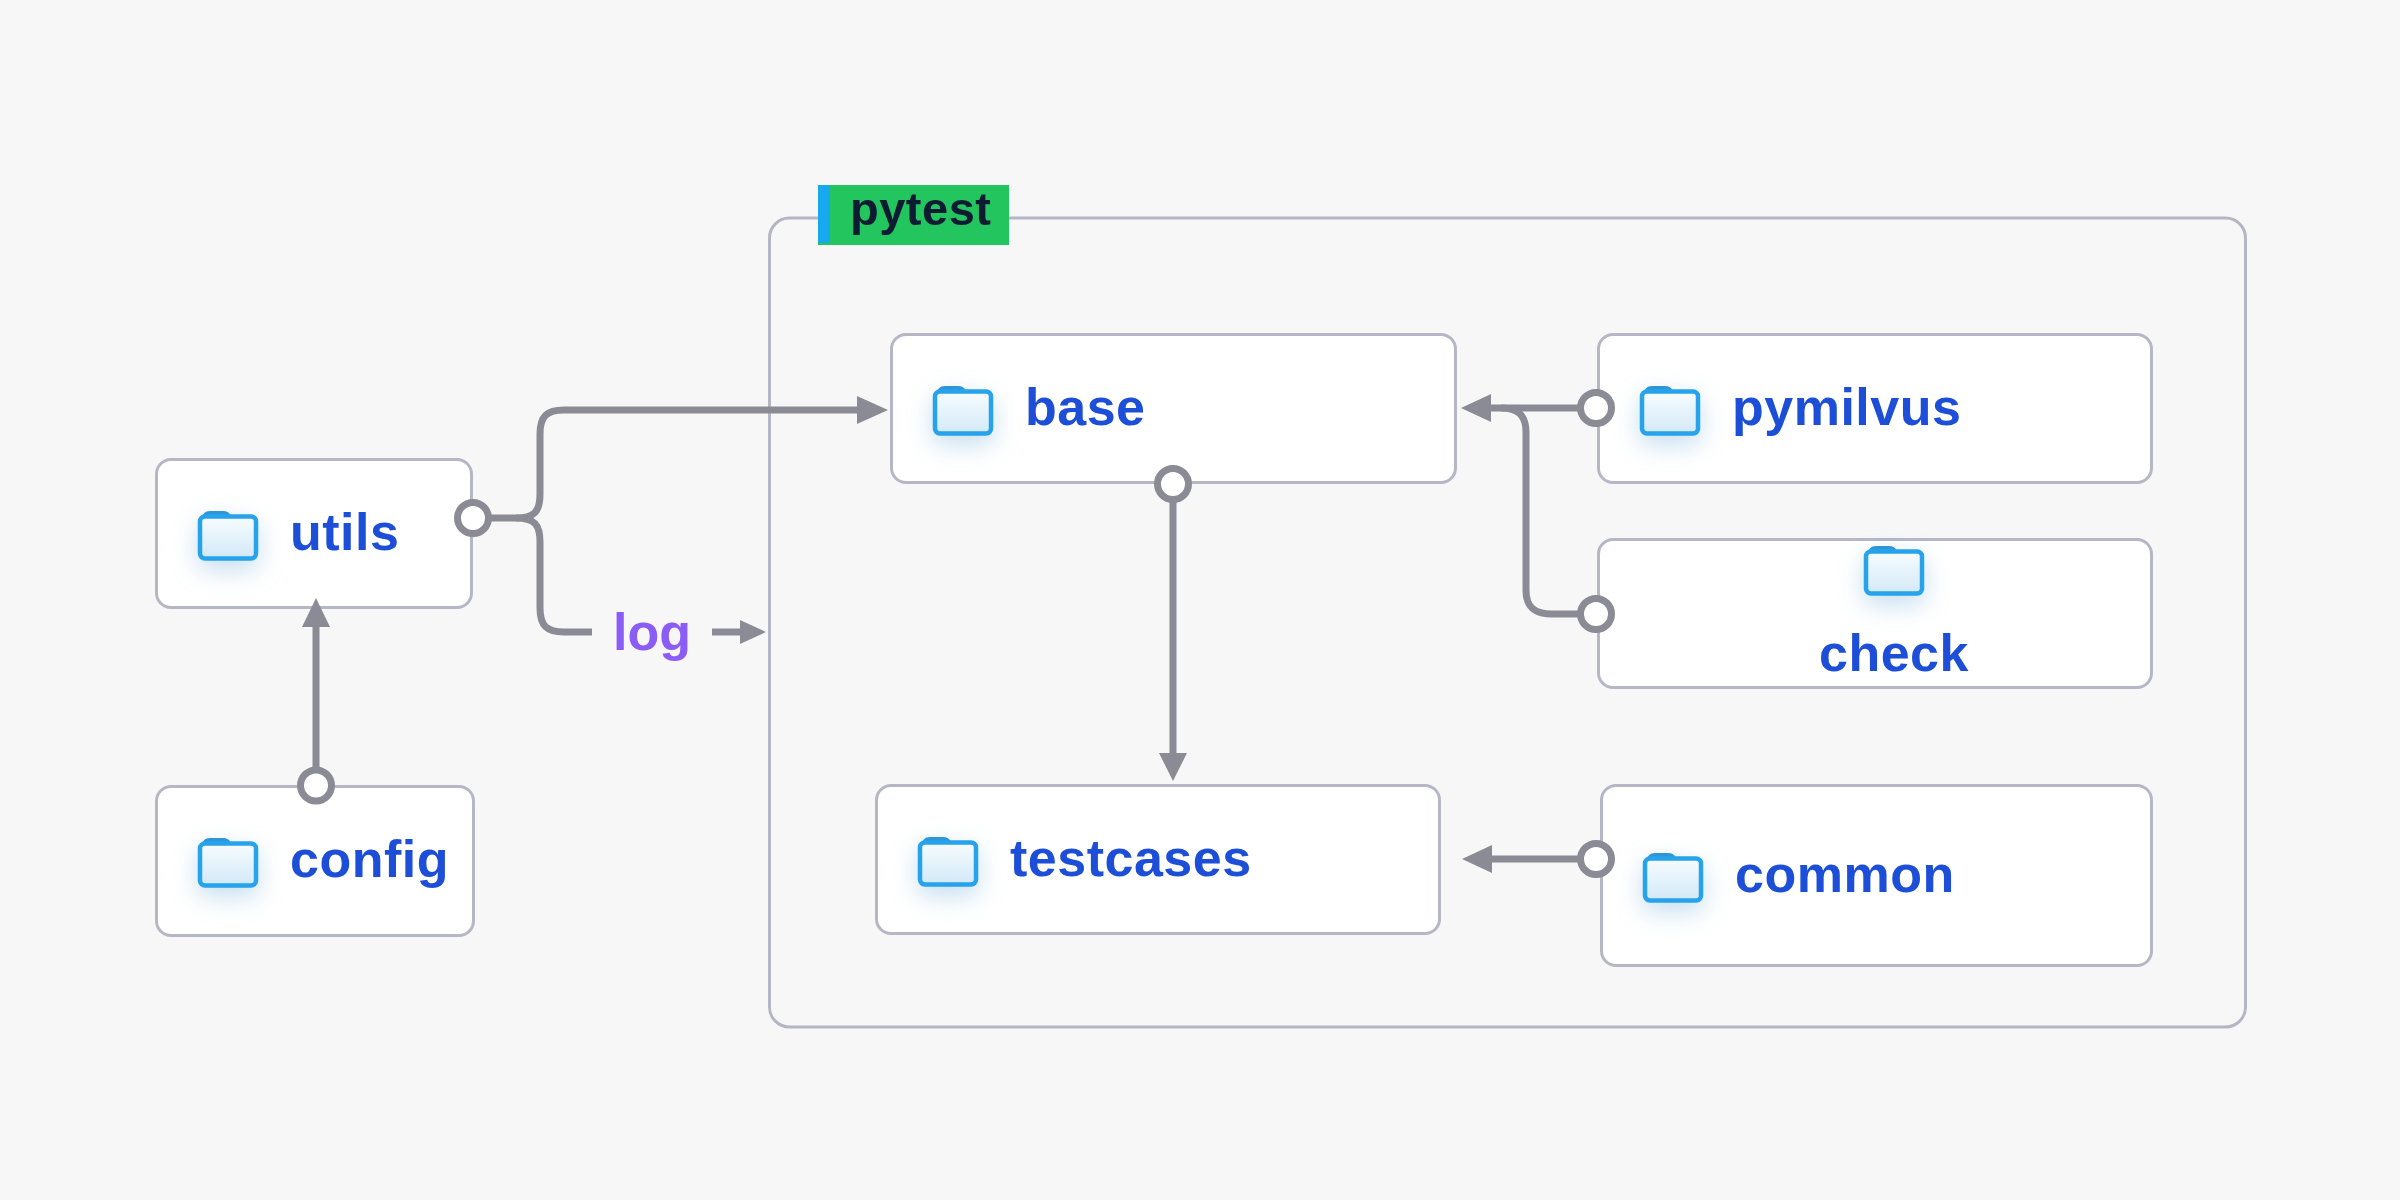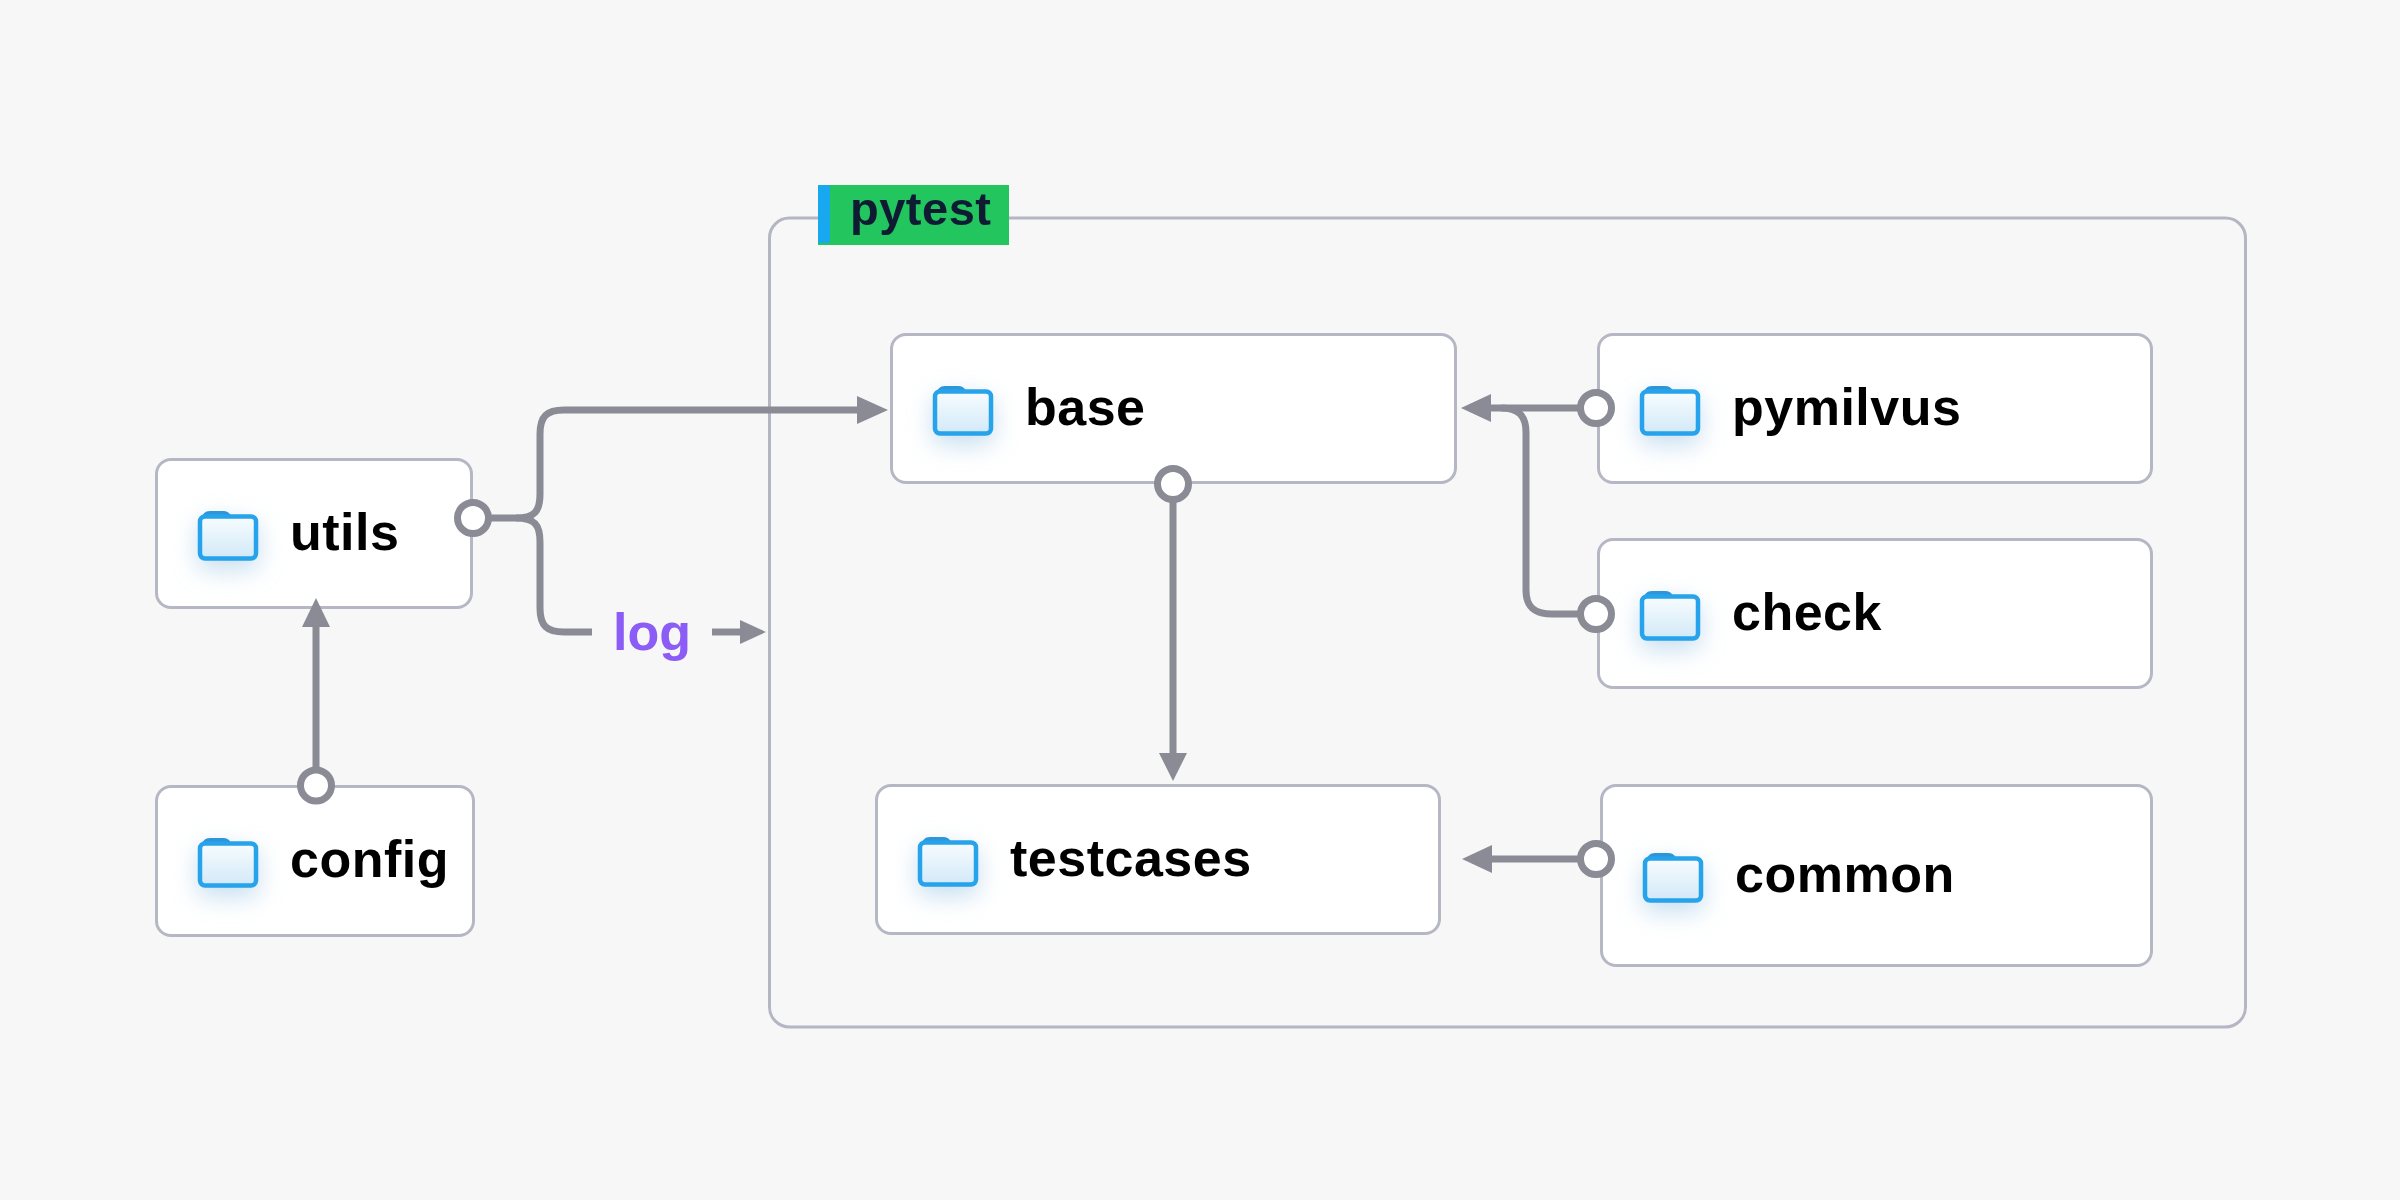--- a/index.html
+++ b/index.html
@@ -14,30 +14,30 @@
   }
   
   .node{
     position:absolute;box-sizing:border-box;
     display:flex;align-items:center;
     background:#ffffff;
     border:3px solid #b6b7c4;border-radius:16px;
     padding-left:38px;gap:30px;
   }
   .node .label{
-    font-size:52px;font-weight:700;color:#000000;
+    font-size:52px;font-weight:700;color:#1d4ed8;
     letter-spacing:.5px;white-space:nowrap;line-height:1;
     padding-bottom:4px;
   }
   .folder{display:inline-flex;filter:drop-shadow(0 9px 12px rgba(70,150,205,.30));}
   .n-utils    {left:155px; top:458px; width:318px; height:151px;}
   .n-config   {left:155px; top:785px; width:320px; height:152px;}
   .n-base     {left:890px; top:333px; width:567px; height:151px;}
   .n-pymilvus {left:1597px;top:333px; width:556px; height:151px;}
-  .n-check    {left:1597px;top:538px; width:556px; height:151px;}
+  .n-check    {left:1597px;top:538px; width:556px; height:151px;flex-direction:column;}
   .n-testcases{left:875px; top:784px; width:566px; height:151px;}
   .n-common   {left:1600px;top:784px; width:553px; height:183px;}
   
   svg.overlay{
     position:absolute;left:0;top:0;width:2400px;height:1200px;
     pointer-events:none;
   }
   .edge{stroke:#8a8b95;stroke-width:7;fill:none;}
   .dot{stroke:#8a8b95;stroke-width:7;fill:#ffffff;}
   .head{fill:#8a8b95;stroke:none;}

